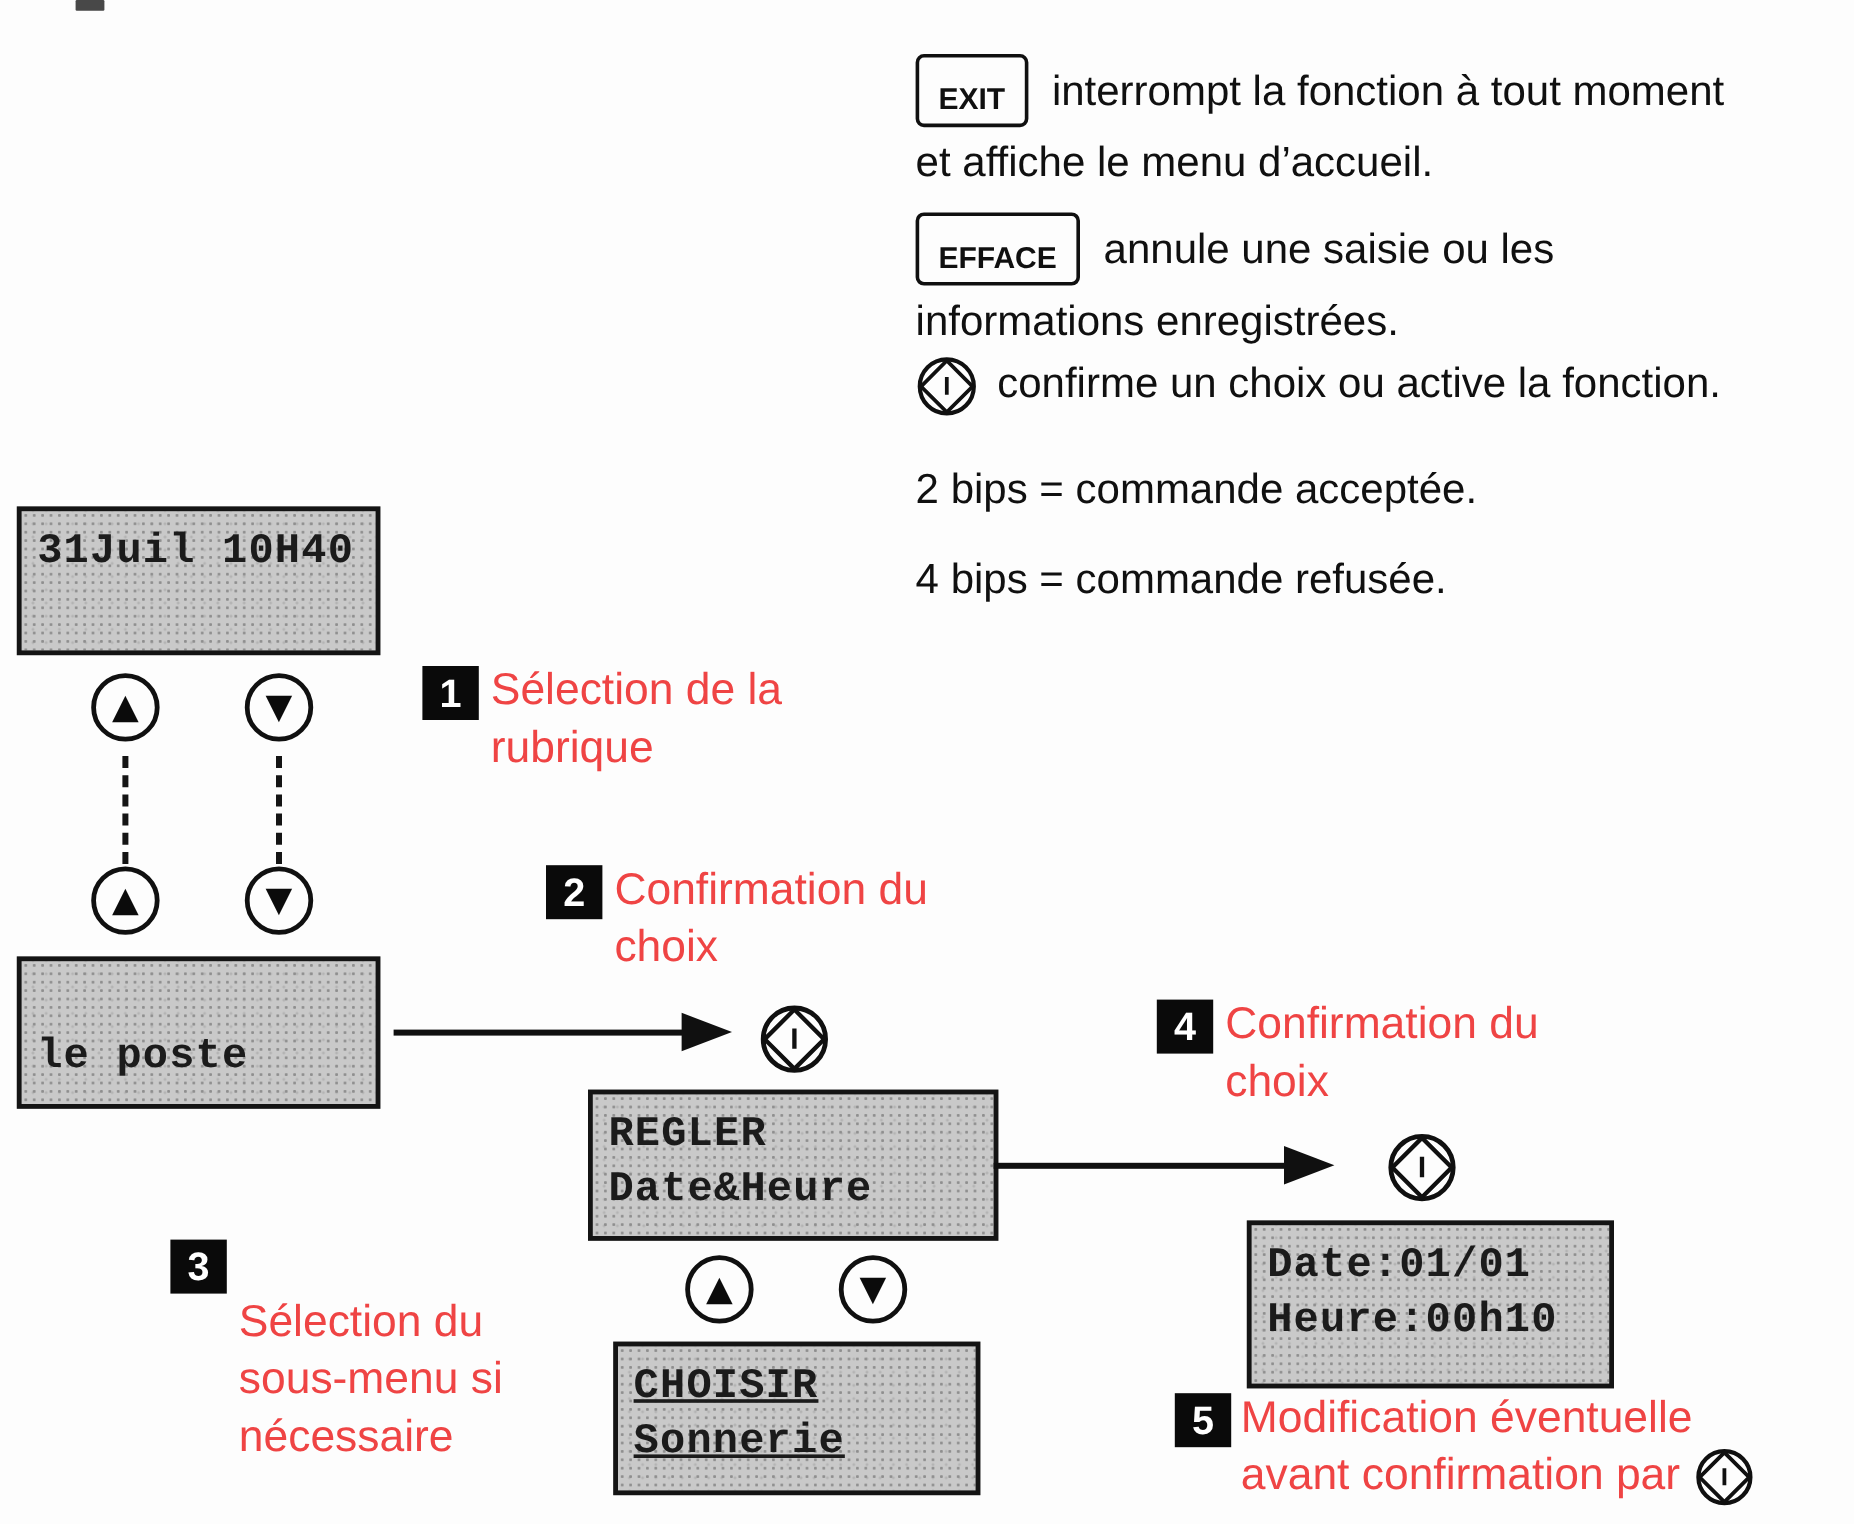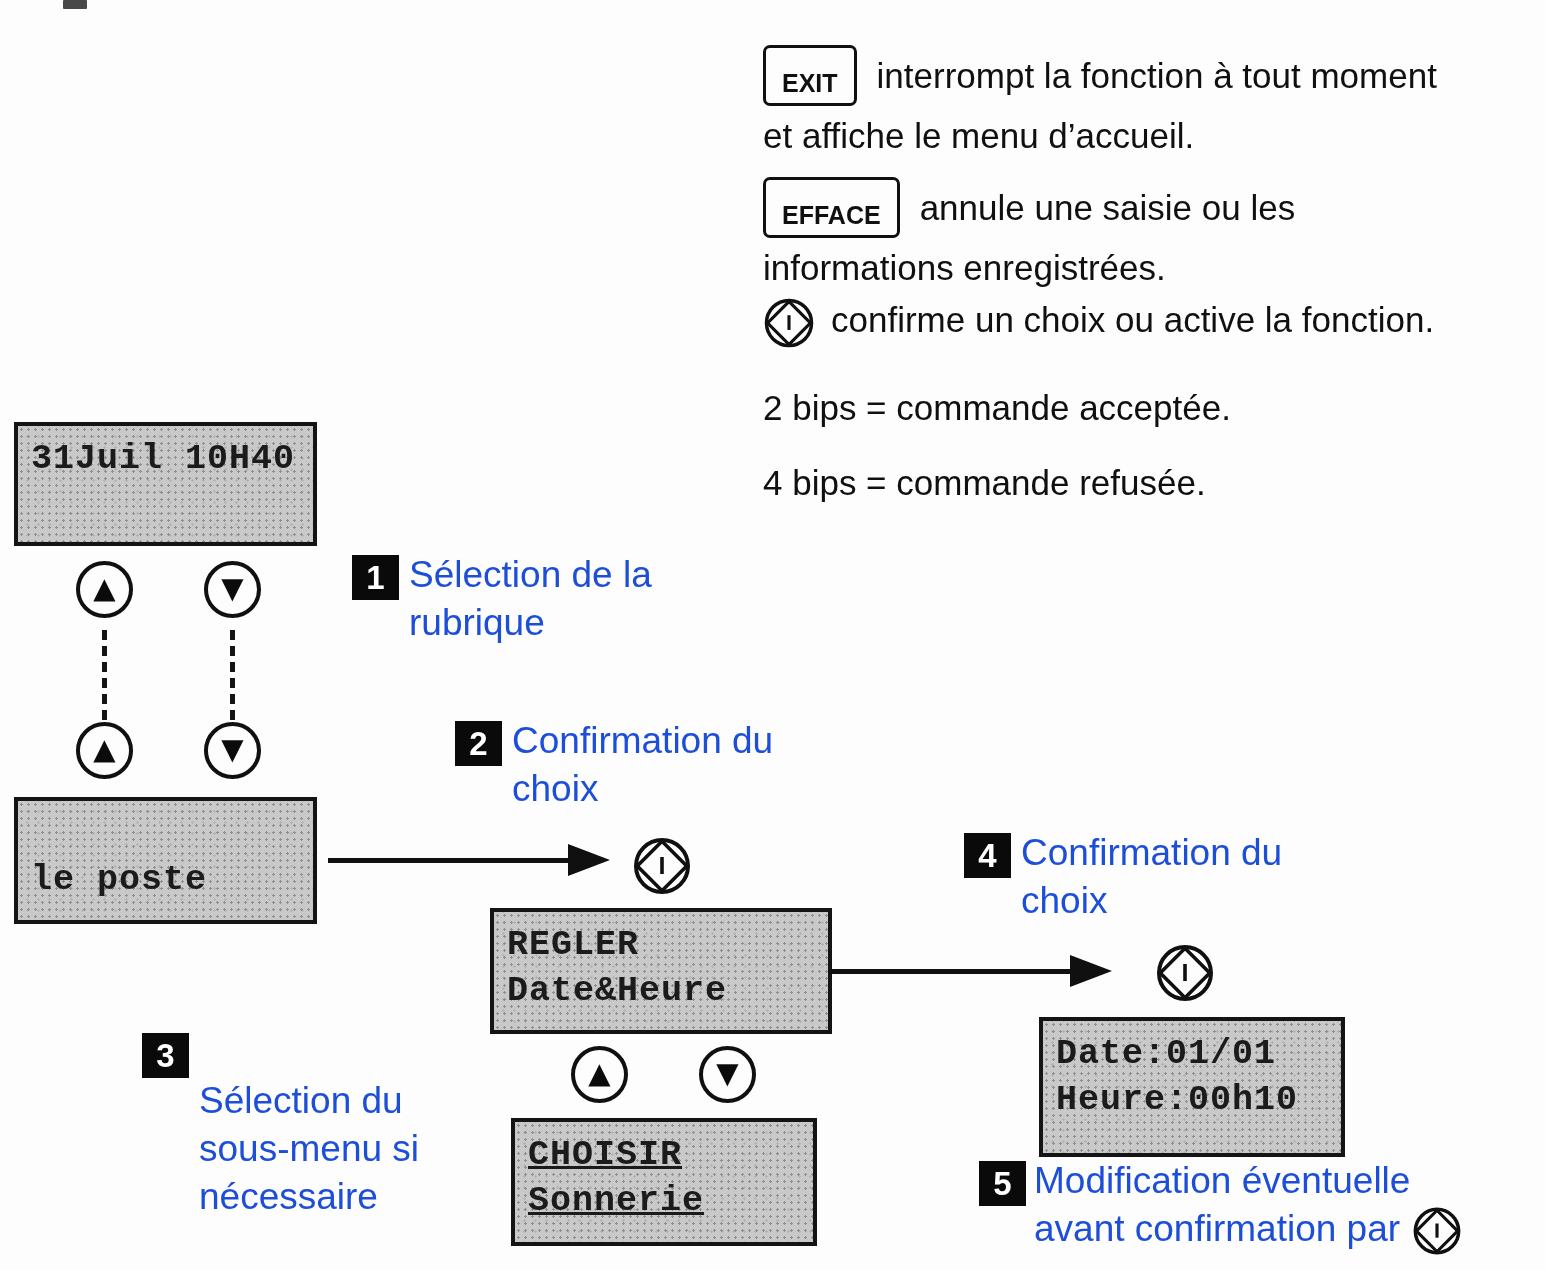--- a/index.html
+++ b/index.html
@@ -41,21 +41,21 @@
   .key-circle span { transform:translateY(-1px); }
 
   .dash-v { position:absolute; width:0; border-left:5px dashed #141414; }
 
   
   .badge {
     position:absolute; width:47px; height:45px; background:#0a0a0a; color:#fff;
     display:flex; align-items:center; justify-content:center;
     font-size:33px; font-weight:bold;
   }
-  .step-text { position:absolute; font-size:37px; line-height:48px; color:#1d4ed8; }
+  .step-text { position:absolute; font-size:37px; line-height:48px; color:#ef4444; }
 
   
   .rp { position:absolute; font-size:35px; line-height:54px; color:#101010; width:790px; }
   .rp-line { display:block; }
   .keycap {
     display:inline-block; border:3px solid #101010; border-radius:7px;
     padding:19px 16px 3px; font-weight:bold; font-size:25px; line-height:1.3;
     vertical-align:middle; margin-right:20px; transform:translateY(-3px);
     background:#fdfdfd; letter-spacing:0px;
   }

